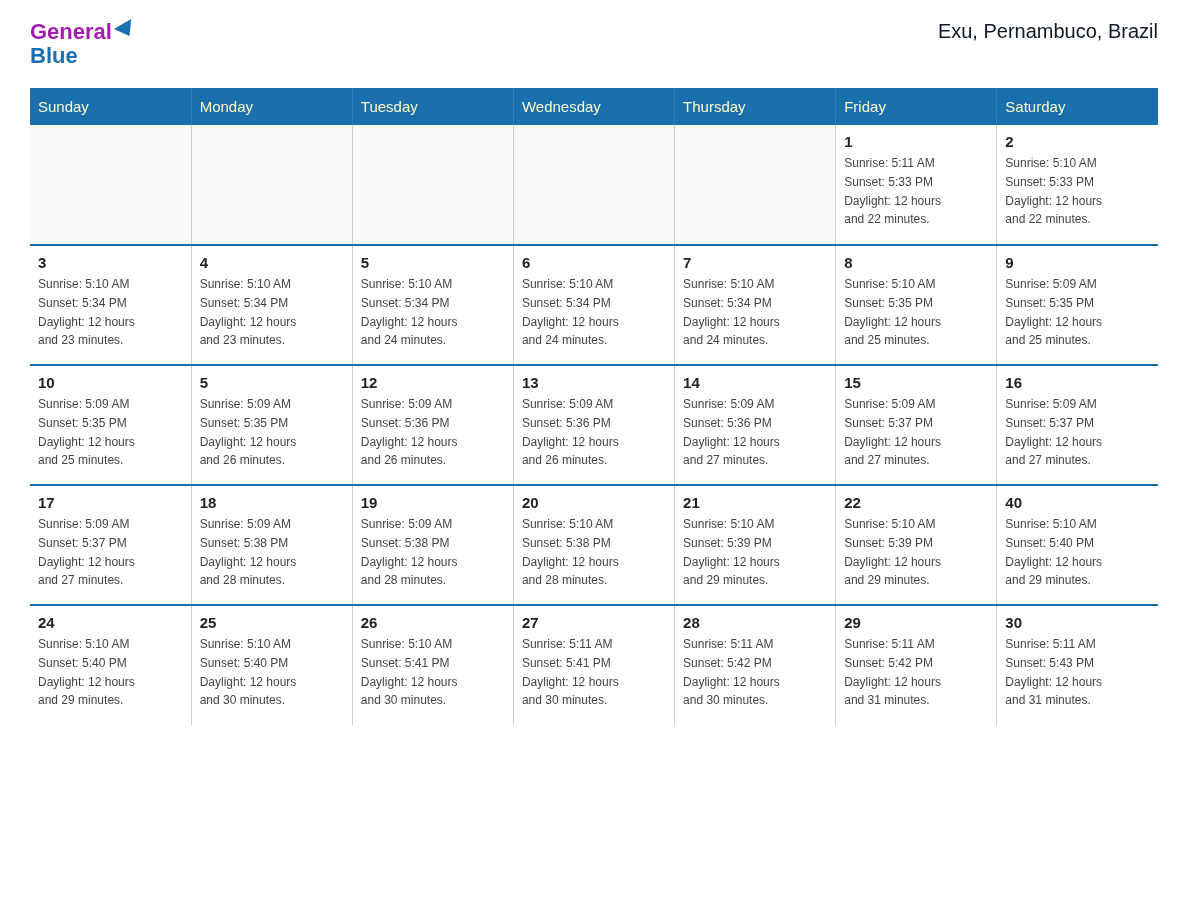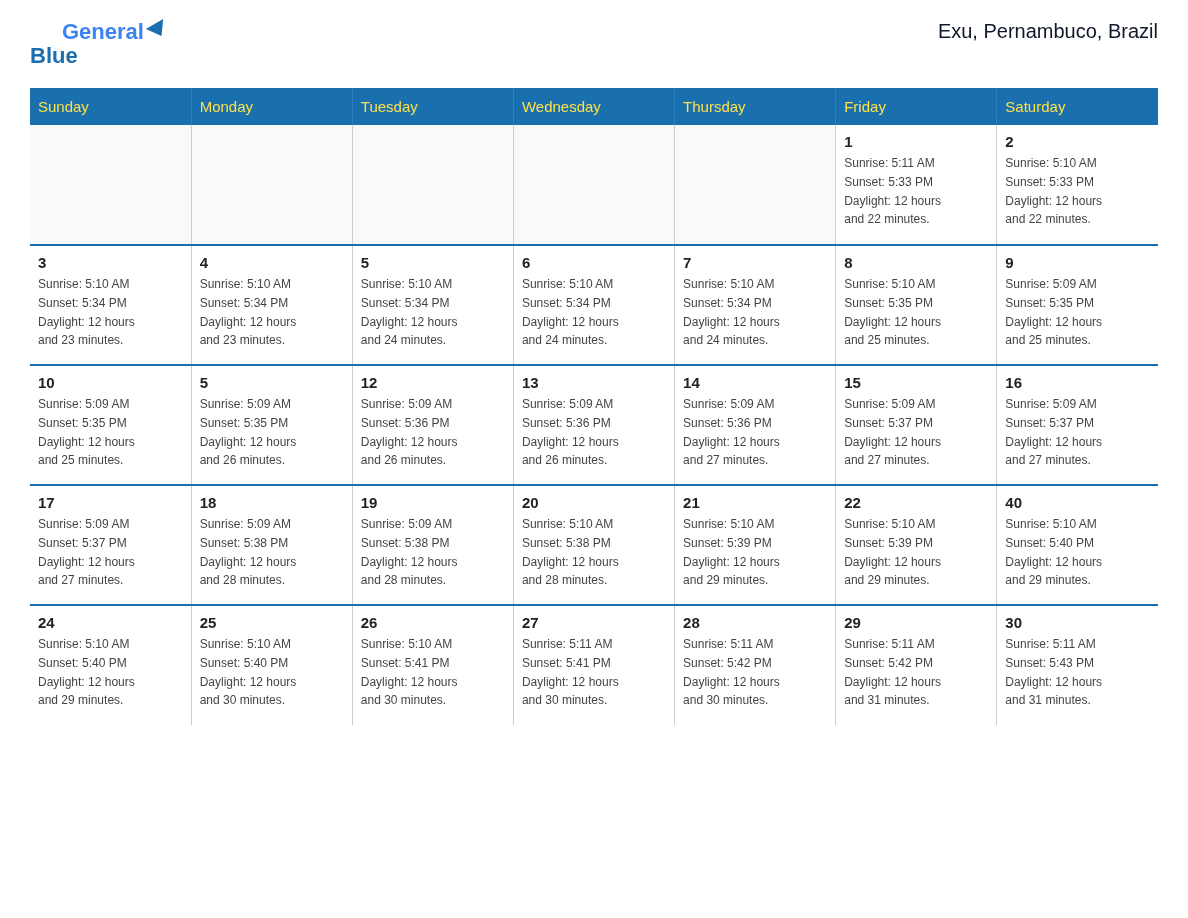--- a/index.html
+++ b/index.html
@@ -17,21 +17,21 @@
       align-items: flex-start;
       margin-bottom: 20px;
     }
     .logo {
       display: flex;
       flex-direction: column;
       font-size: 22px;
       font-weight: bold;
       line-height: 1.1;
     }
-    .logo-general { color: #3b82f6; margin-left: 32px; }
+    .logo-general { color: #a21caf; }
     .logo-blue { color: #1a6faf; }
     .logo-triangle {
       display: inline-block;
       width: 0;
       height: 0;
       border-left: 10px solid transparent;
       border-right: 10px solid transparent;
       border-top: 14px solid #1a6faf;
       margin-left: 4px;
       vertical-align: middle;
@@ -52,21 +52,21 @@
       font-size: 20px;
       font-weight: 400;
       color: #0f172a;
     }
     table {
       width: 100%;
       border-collapse: collapse;
     }
     thead tr {
       background: #1a6faf;
-      color: #fde047;
+      color: #fef9c3;
     }
     thead th {
       padding: 10px 8px;
       font-size: 15px;
       font-weight: 500;
       text-align: left;
       border-right: 1px solid #2a7fbf;
     }
     thead th:last-child { border-right: none; }
     tbody tr {

